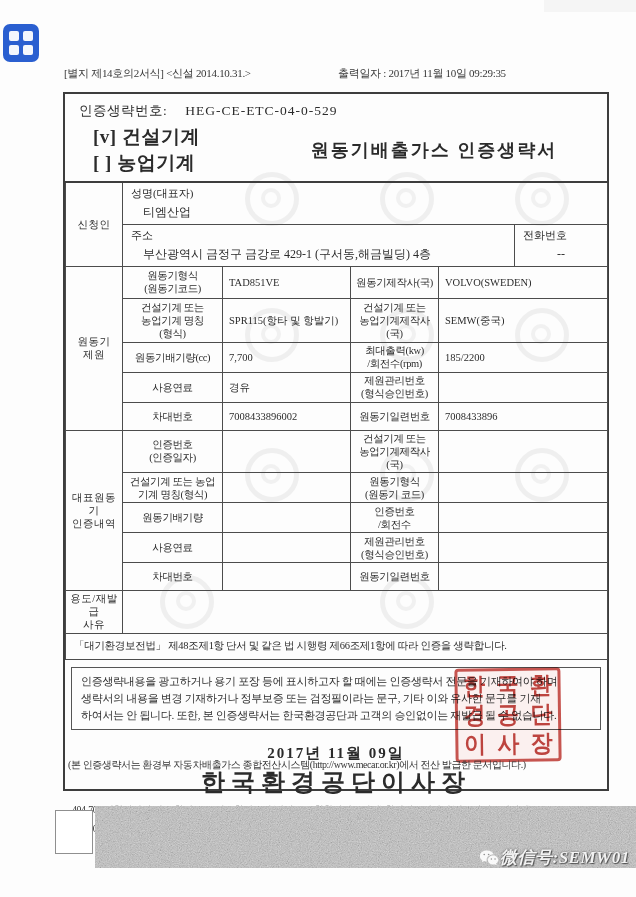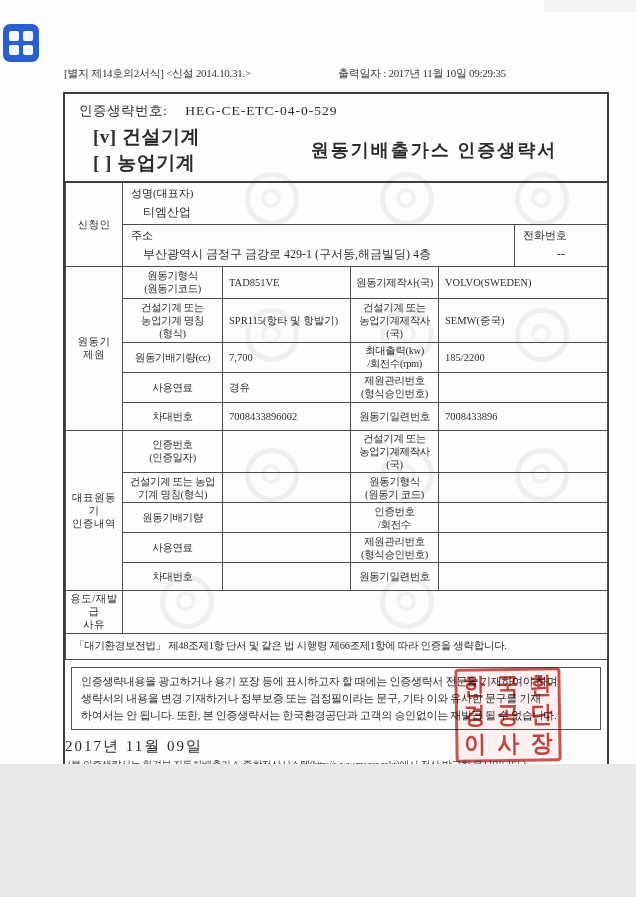--- a/index.html
+++ b/index.html
@@ -1,17 +1,17 @@
 <!DOCTYPE html>
 <html><head>
 <meta charset="utf-8">
 <style>
   html,body{margin:0;padding:0;background:#e9e9e9;}
   .page{
-    position:relative;width:636px;height:764px;margin:0 auto;
+    position:relative;width:636px;height:897px;margin:0 auto;
     background:#fdfdfd;overflow:hidden;
     font-family:"Liberation Serif","DejaVu Serif",serif;color:#2b2b2b;
   }
   
   .corner-shade{position:absolute;right:0;top:0;width:92px;height:12px;background:rgba(0,0,0,.03);}
   
   .corner-badge{
     position:absolute;left:3px;top:24px;width:36px;height:38px;border-radius:7px;
     background:#2a5fd0;display:grid;grid-template-columns:repeat(2,10px);
     grid-template-rows:repeat(2,10px);gap:4px;align-content:center;justify-content:center;
@@ -40,21 +40,21 @@
   th.sec{font-size:12px;text-align:center;letter-spacing:.5px;white-space:pre-line;}
   td.lbl{text-align:center;white-space:pre-line;letter-spacing:-0.4px;}
   td.val{text-align:left;padding-left:6px;font-size:11.5px;font-family:"Liberation Serif","DejaVu Serif",serif;}
   td.stack{padding:4px 8px;vertical-align:top;}
   td.stack .l{font-size:11px;}
   td.stack .v{font-size:12px;padding-left:12px;margin-top:4px;}
   td.phone .v{text-align:center;padding-left:0;}
   td.statement{font-size:11px;text-align:left;padding:5px 8px;letter-spacing:-0.3px;}
   
   .notice{margin:7px 6px 0;border:1px solid #555;padding:5px 9px;font-size:11px;line-height:1.55;letter-spacing:-0.3px;}
-  .issue-date{font-size:15px;font-weight:normal;letter-spacing:2px;margin-top:7px;}
+  .issue-date{text-align:center;font-size:15px;font-weight:bold;letter-spacing:2px;margin-top:14px;}
   .issuer{text-align:center;font-size:24px;font-weight:bold;letter-spacing:6px;margin-top:3px;}
   .addr{margin:5px 7px 0;font-size:9.8px;letter-spacing:-0.4px;line-height:1.5;white-space:nowrap;overflow:hidden;color:#333;}
   .footnote{position:absolute;left:68px;top:758px;font-size:10px;letter-spacing:-0.4px;color:#333;}
   
   .seal{
     position:absolute;left:455px;top:668px;width:100px;height:88px;
     border:3px solid rgba(186,42,36,.78);border-radius:4px;
     display:grid;grid-template-columns:repeat(3,1fr);grid-template-rows:repeat(3,1fr);
     align-items:center;justify-items:center;
     color:rgba(180,38,32,.85);font-weight:bold;font-size:22px;

